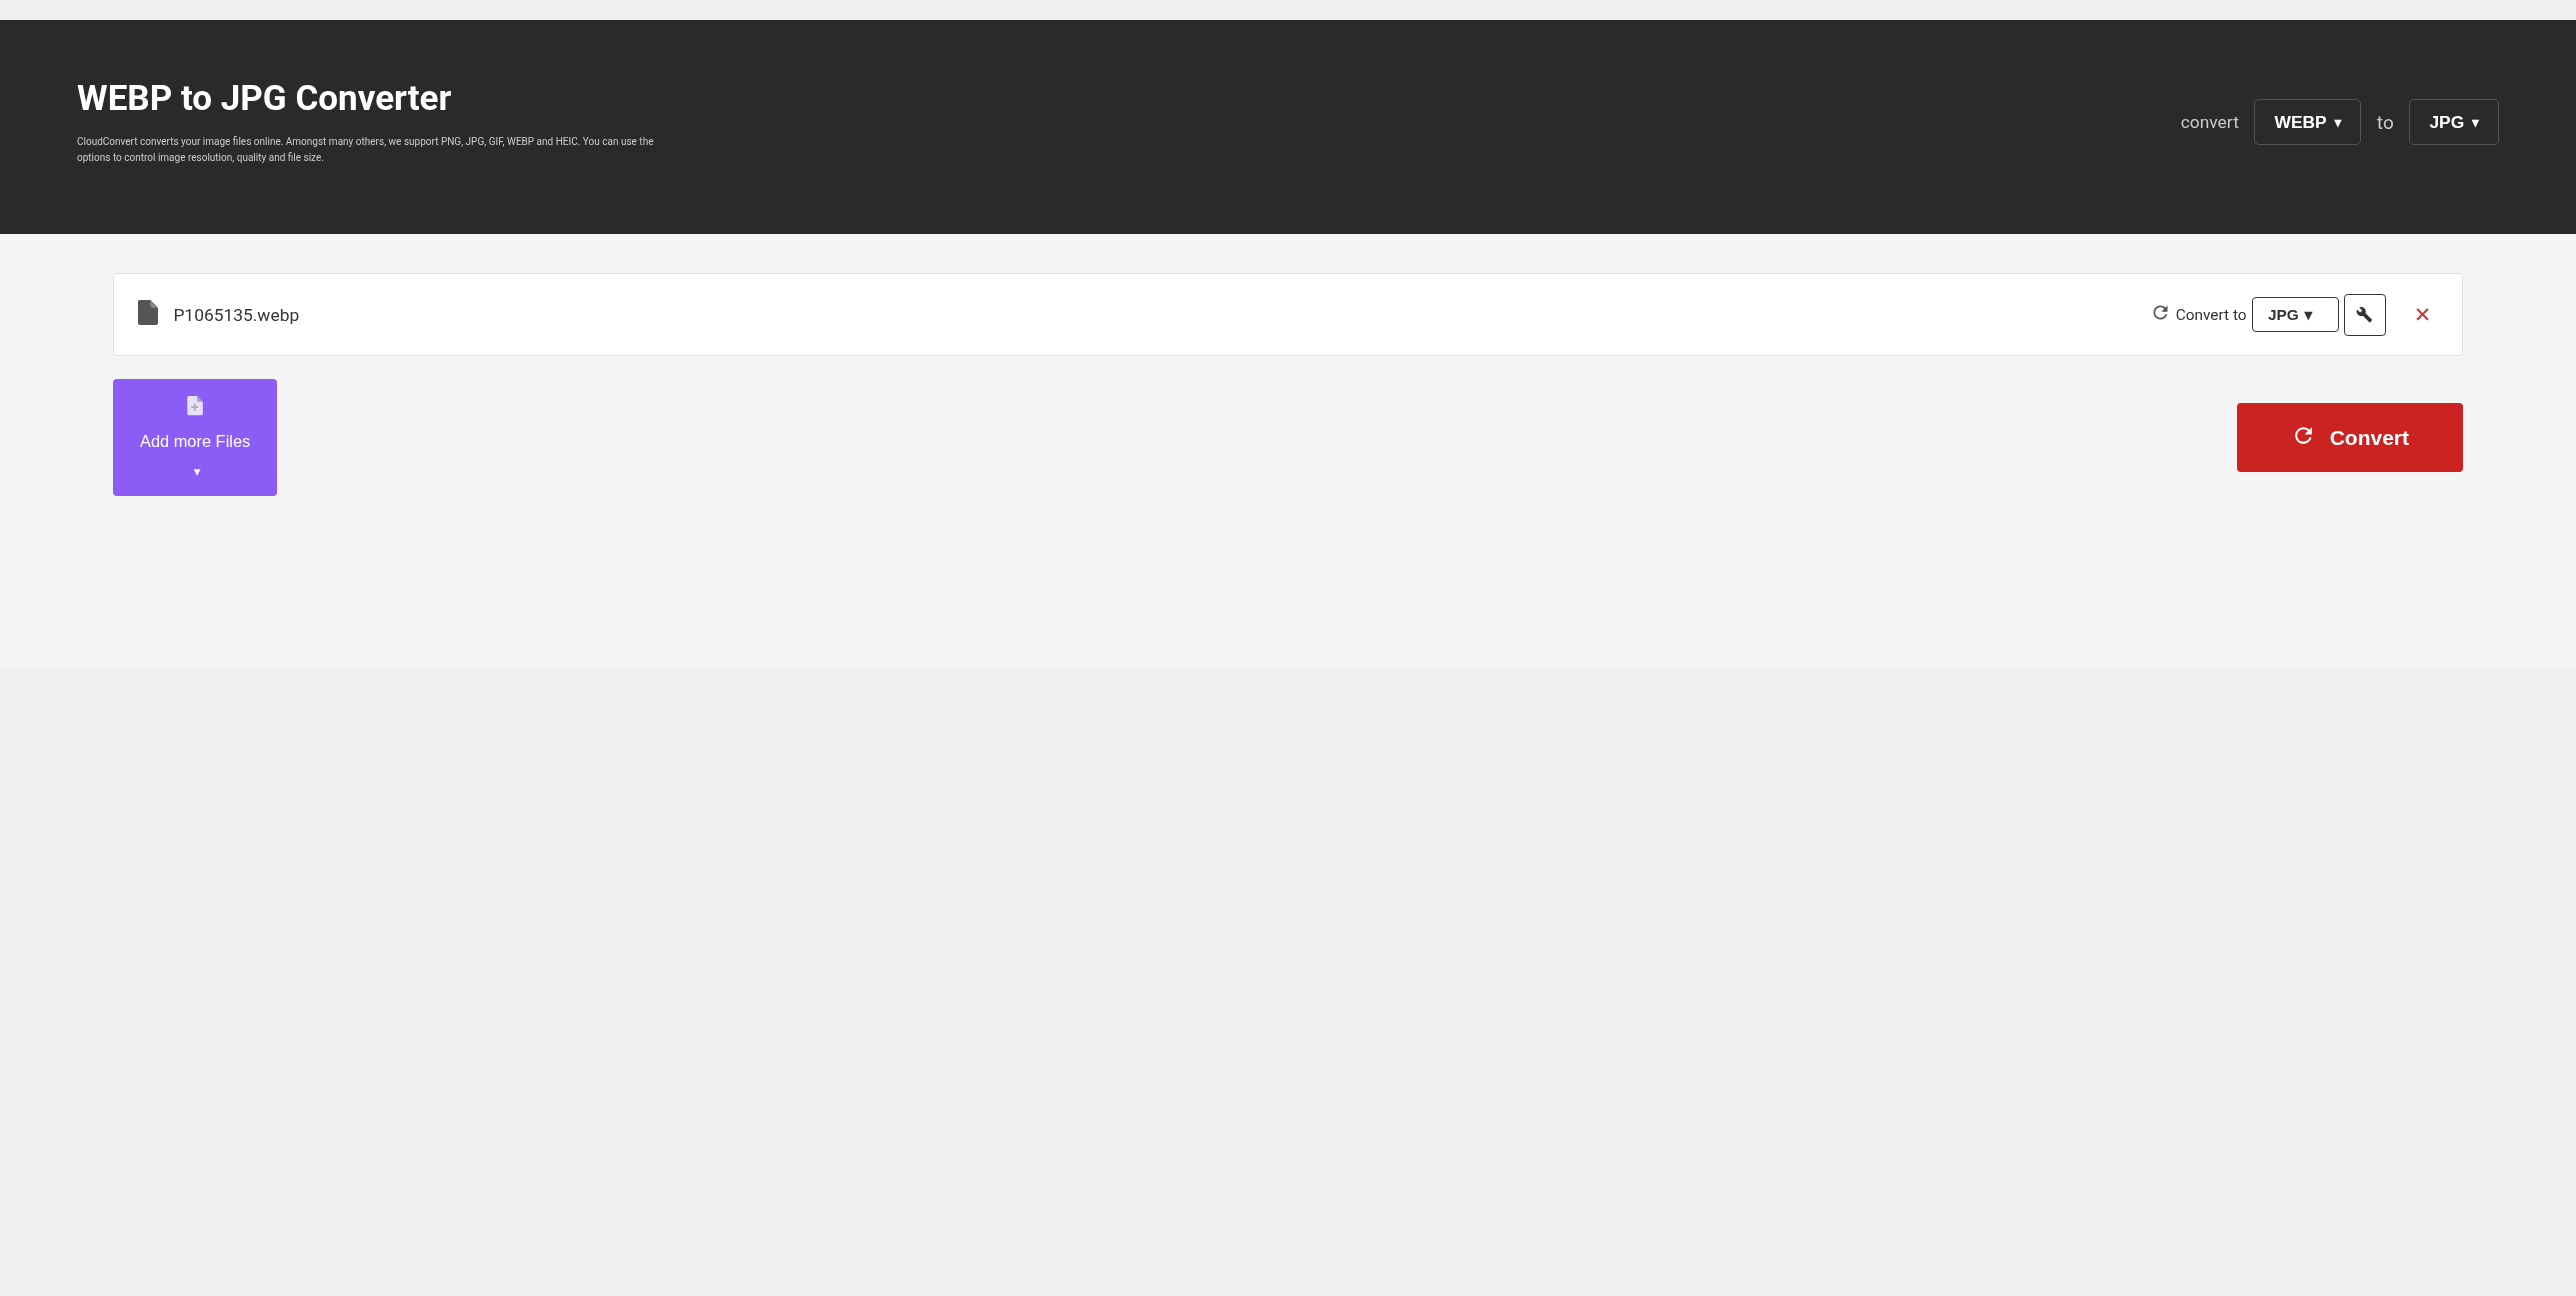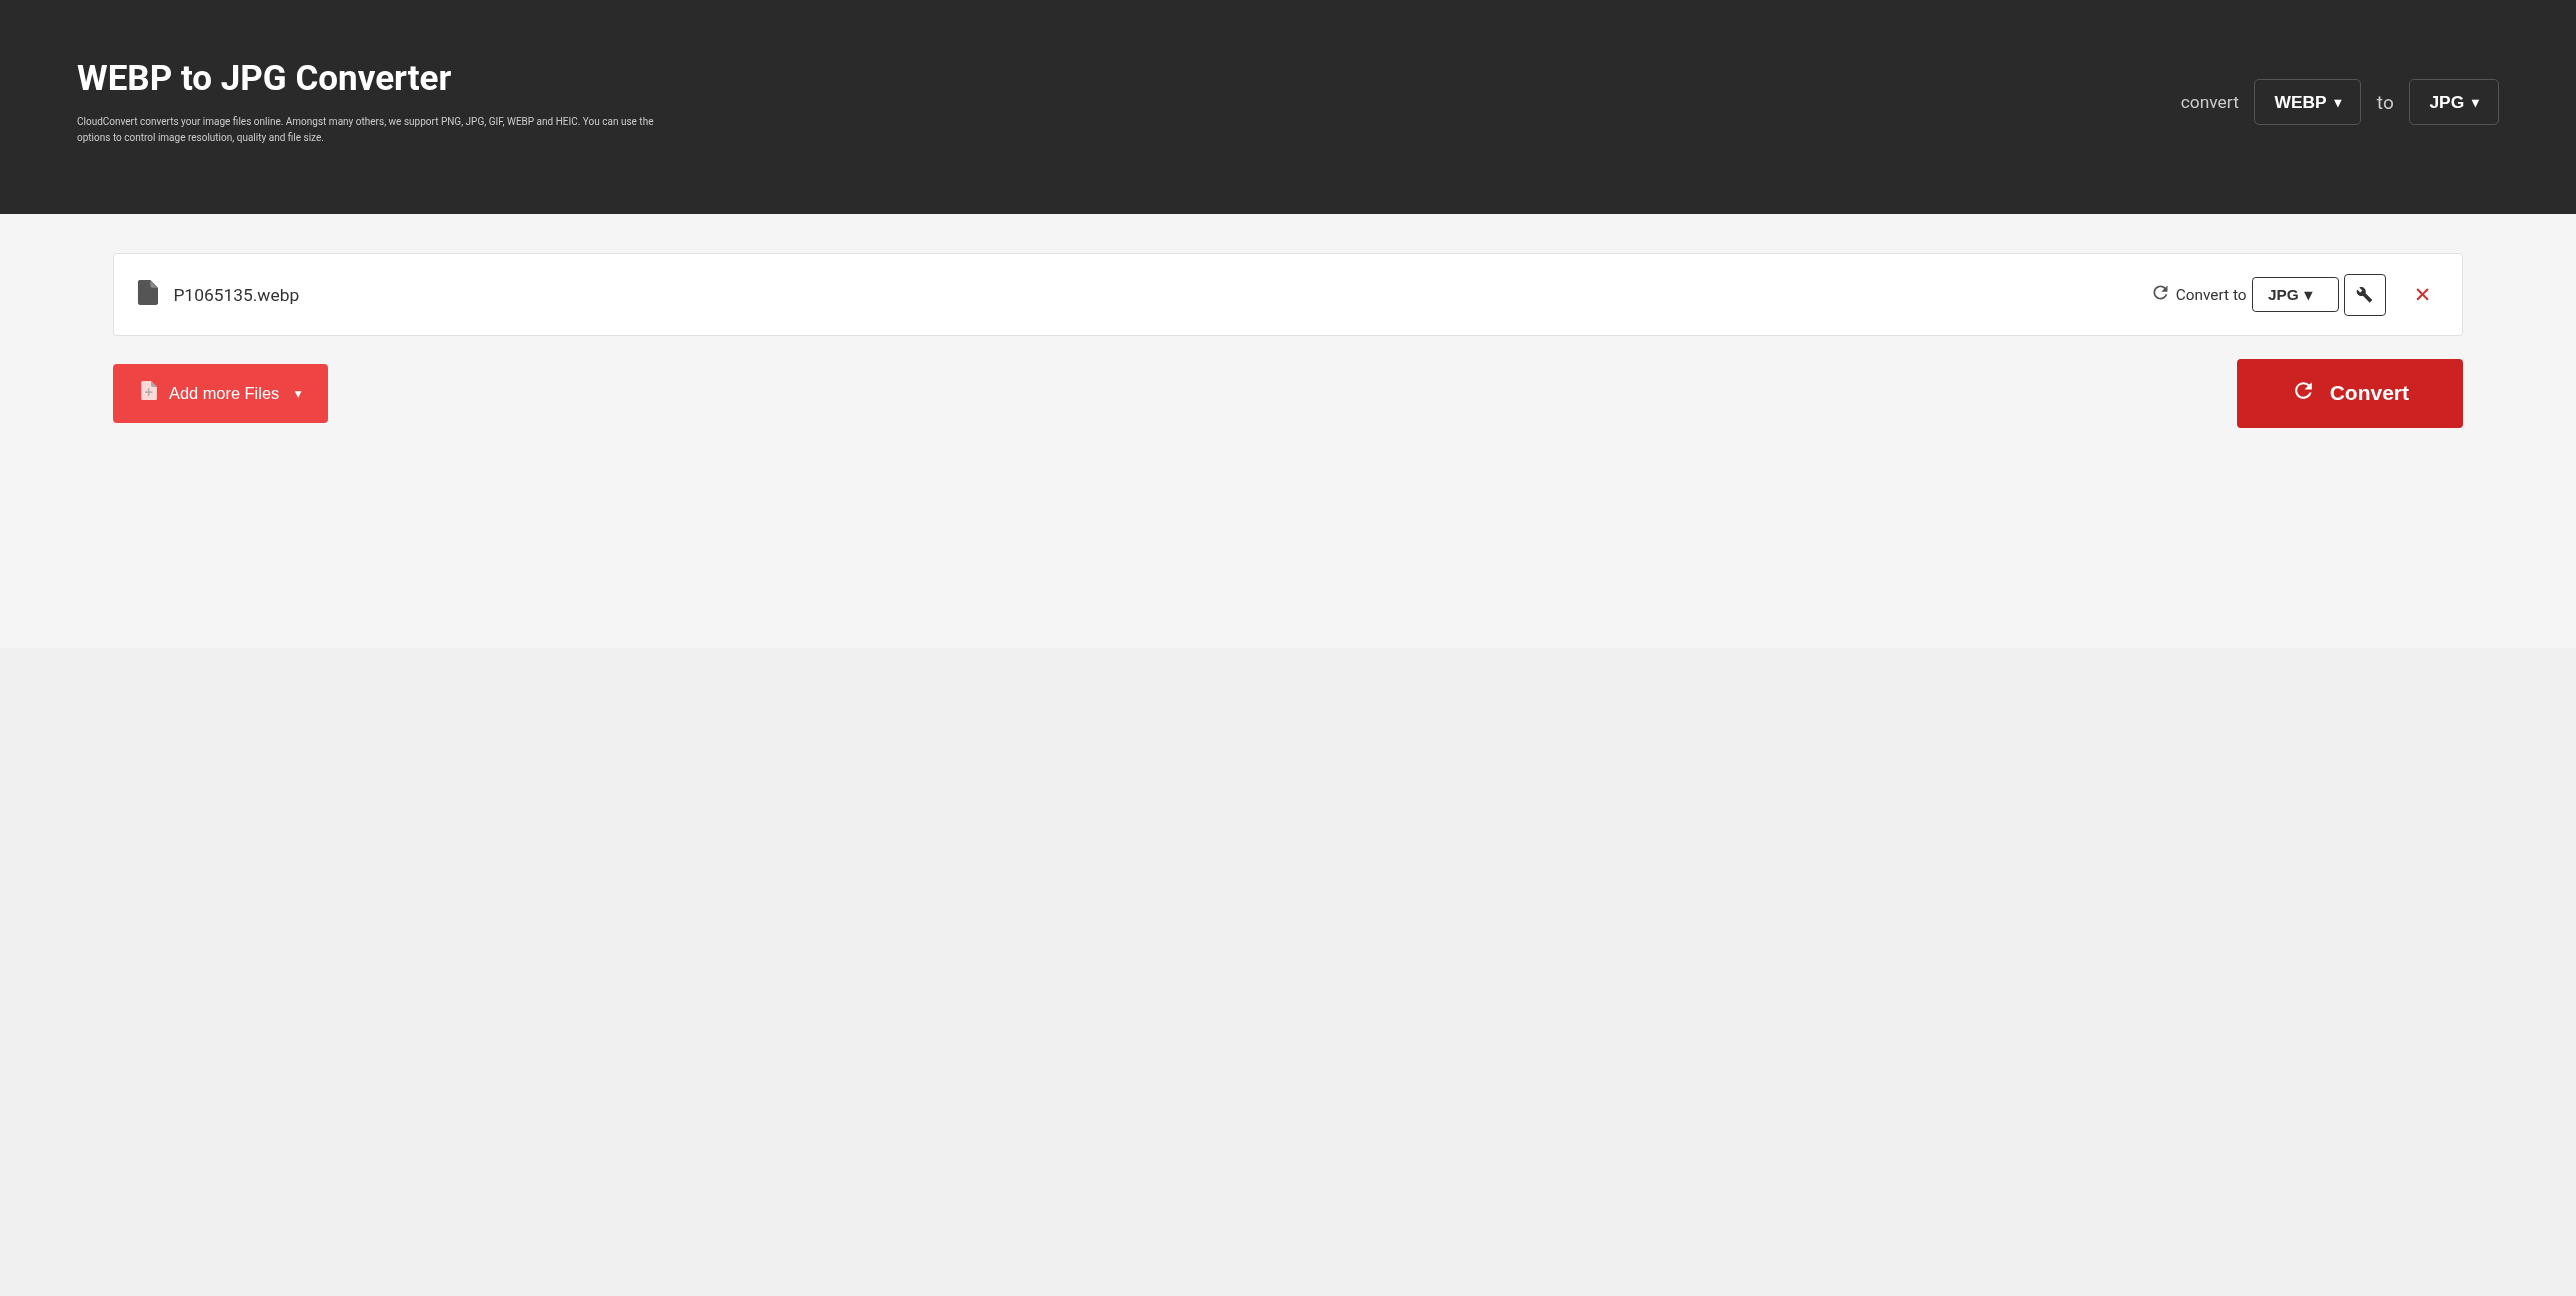--- a/index.html
+++ b/index.html
@@ -14,20 +14,21 @@
       min-height: 100vh;
     }
 
     
     .header-section {
       background: #2a2a2a;
       padding: 58px 77px 68px 77px;
       display: flex;
       align-items: center;
       justify-content: space-between;
+      margin-top: 20px;
     }
 
     .header-text {
       max-width: 579px;
     }
 
     .header-title {
       font-size: 35px;
       font-weight: 700;
       color: #ffffff;
@@ -162,31 +163,32 @@
 
     
     .bottom-bar {
       display: flex;
       align-items: center;
       justify-content: space-between;
       margin-top: 7.7px;
     }
 
     .add-files-btn {
-      background: #ef4444;
+      background: #8b5cf6;
       border: none;
       color: #ffffff;
       font-size: 16.4px;
       font-weight: 500;
       padding: 17.4px 27px;
       border-radius: 3.9px;
       cursor: pointer;
       display: flex;
       align-items: center;
       gap: 11.6px;
+      flex-direction: column;
     }
 
     .add-files-icon {
       font-size: 17.4px;
     }
 
     .add-files-chevron {
       font-size: 13.5px;
       margin-left: 3.9px;
     }

